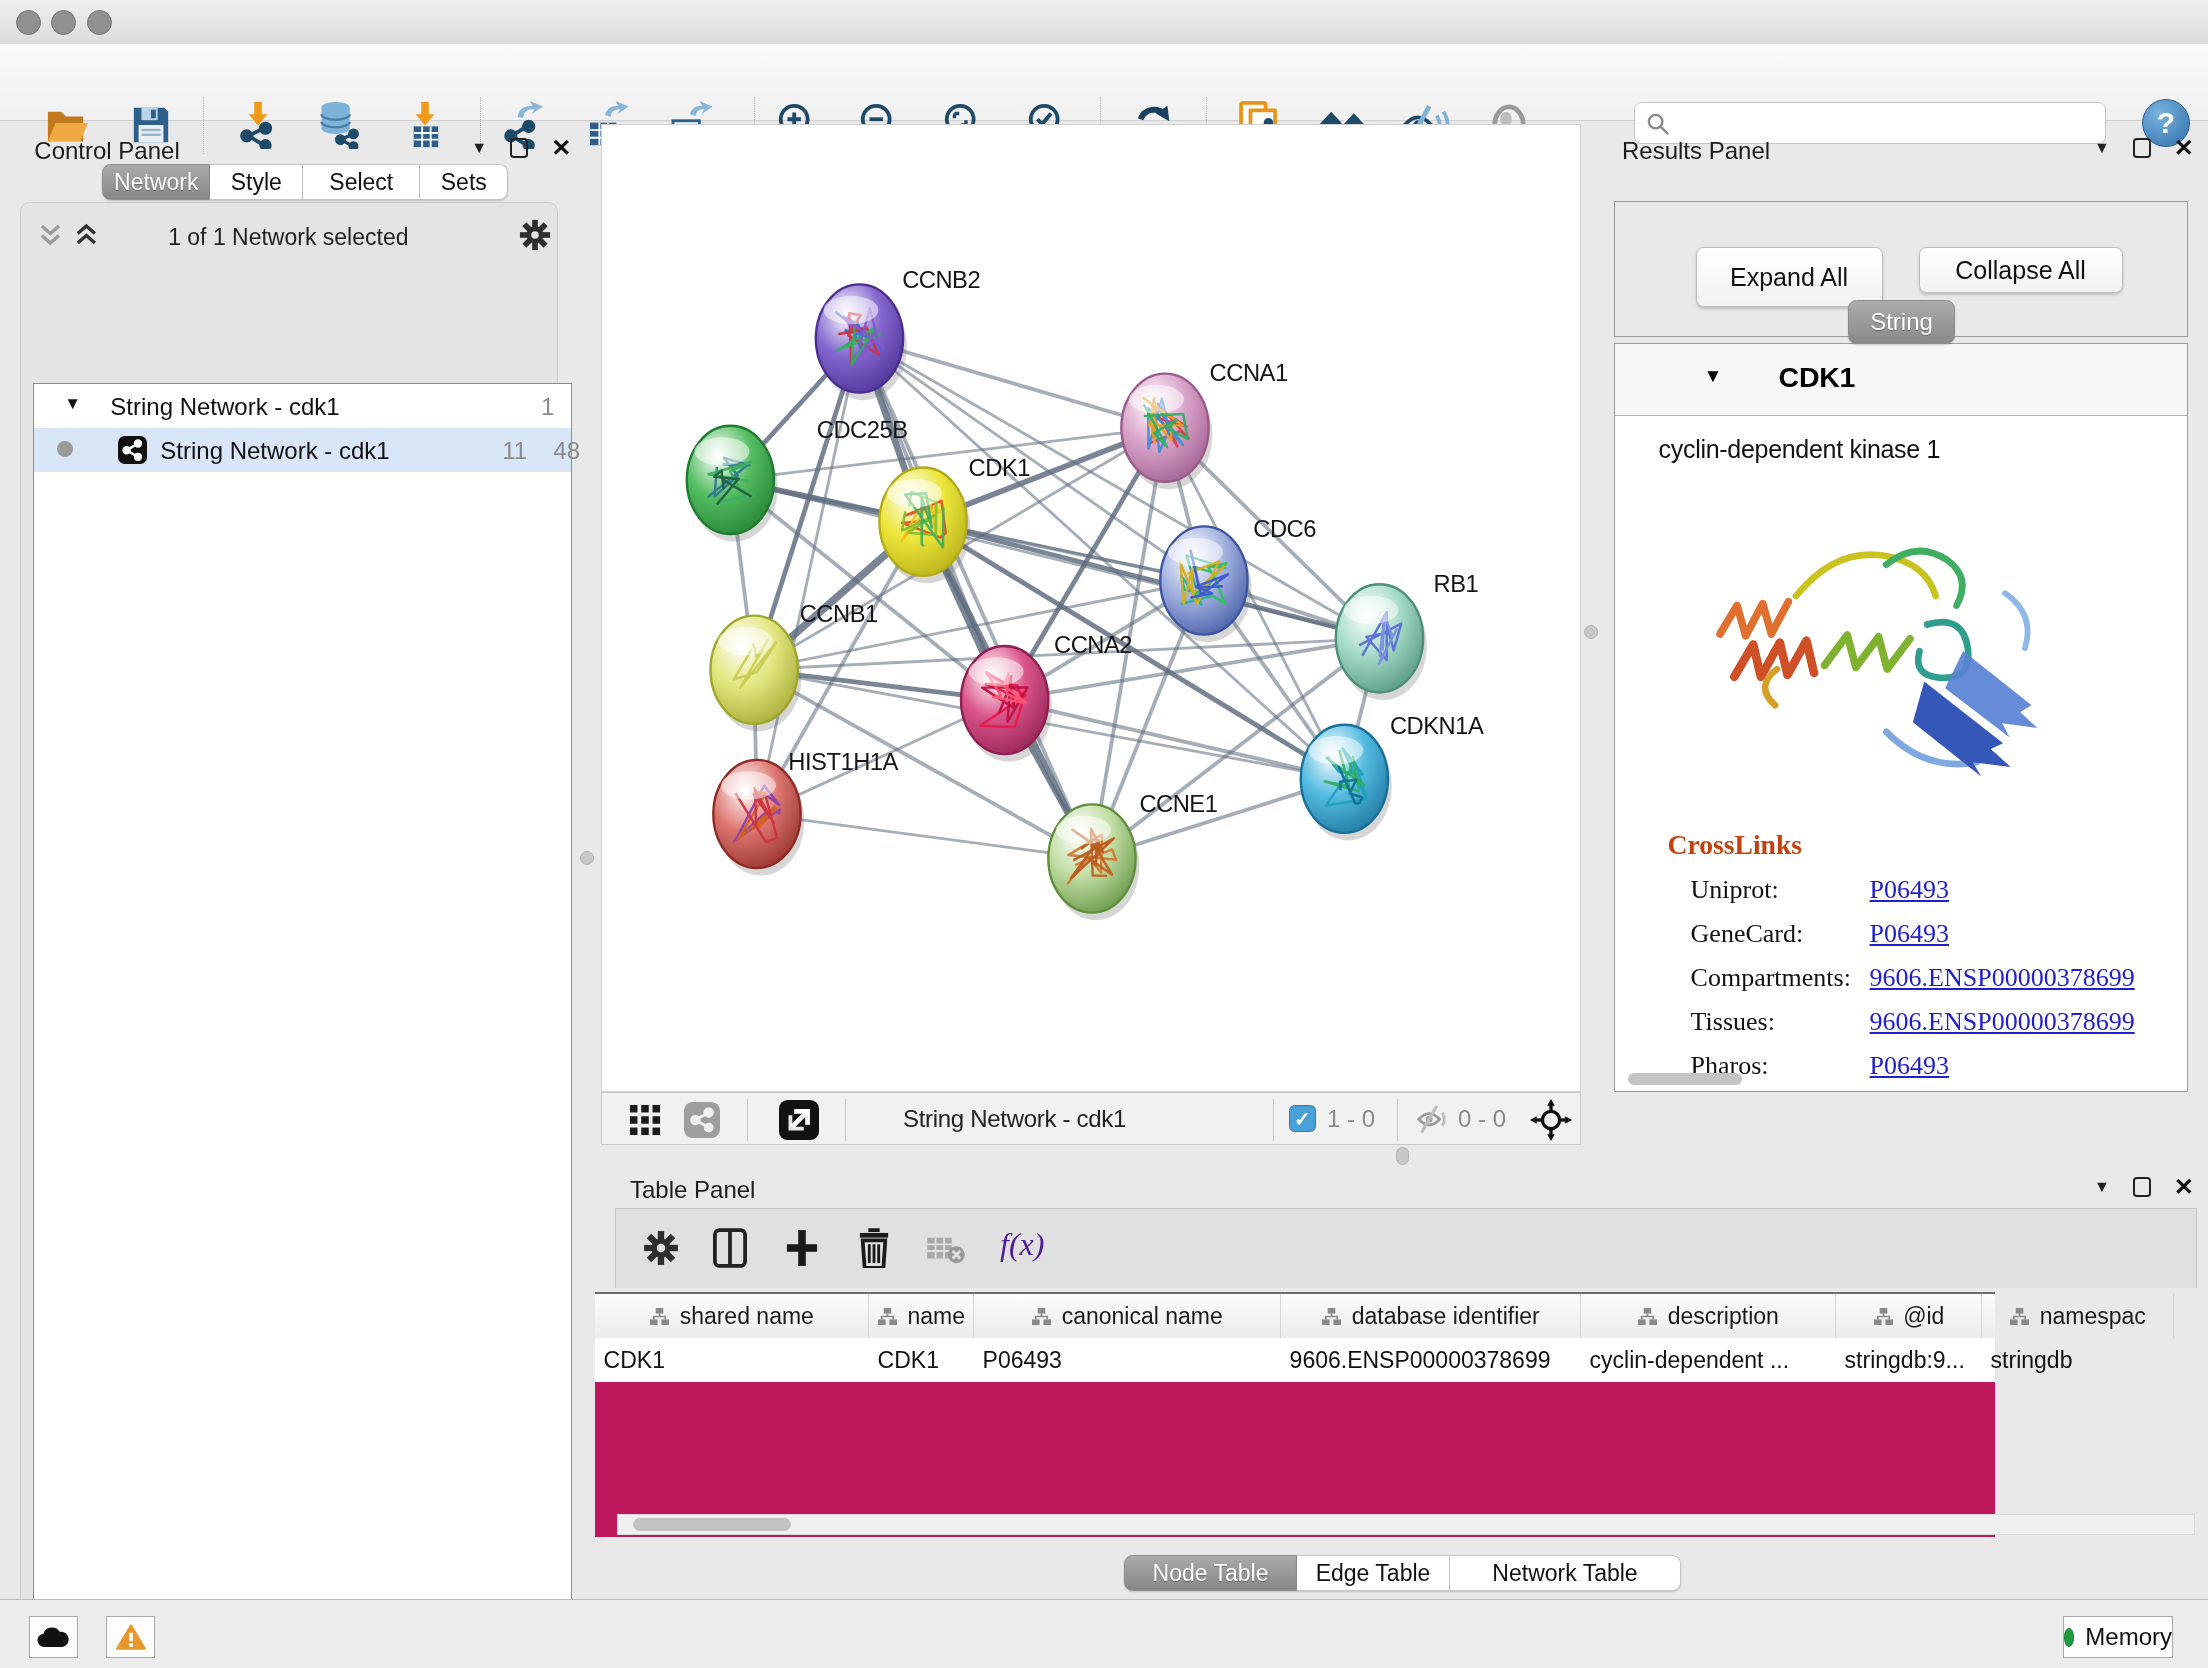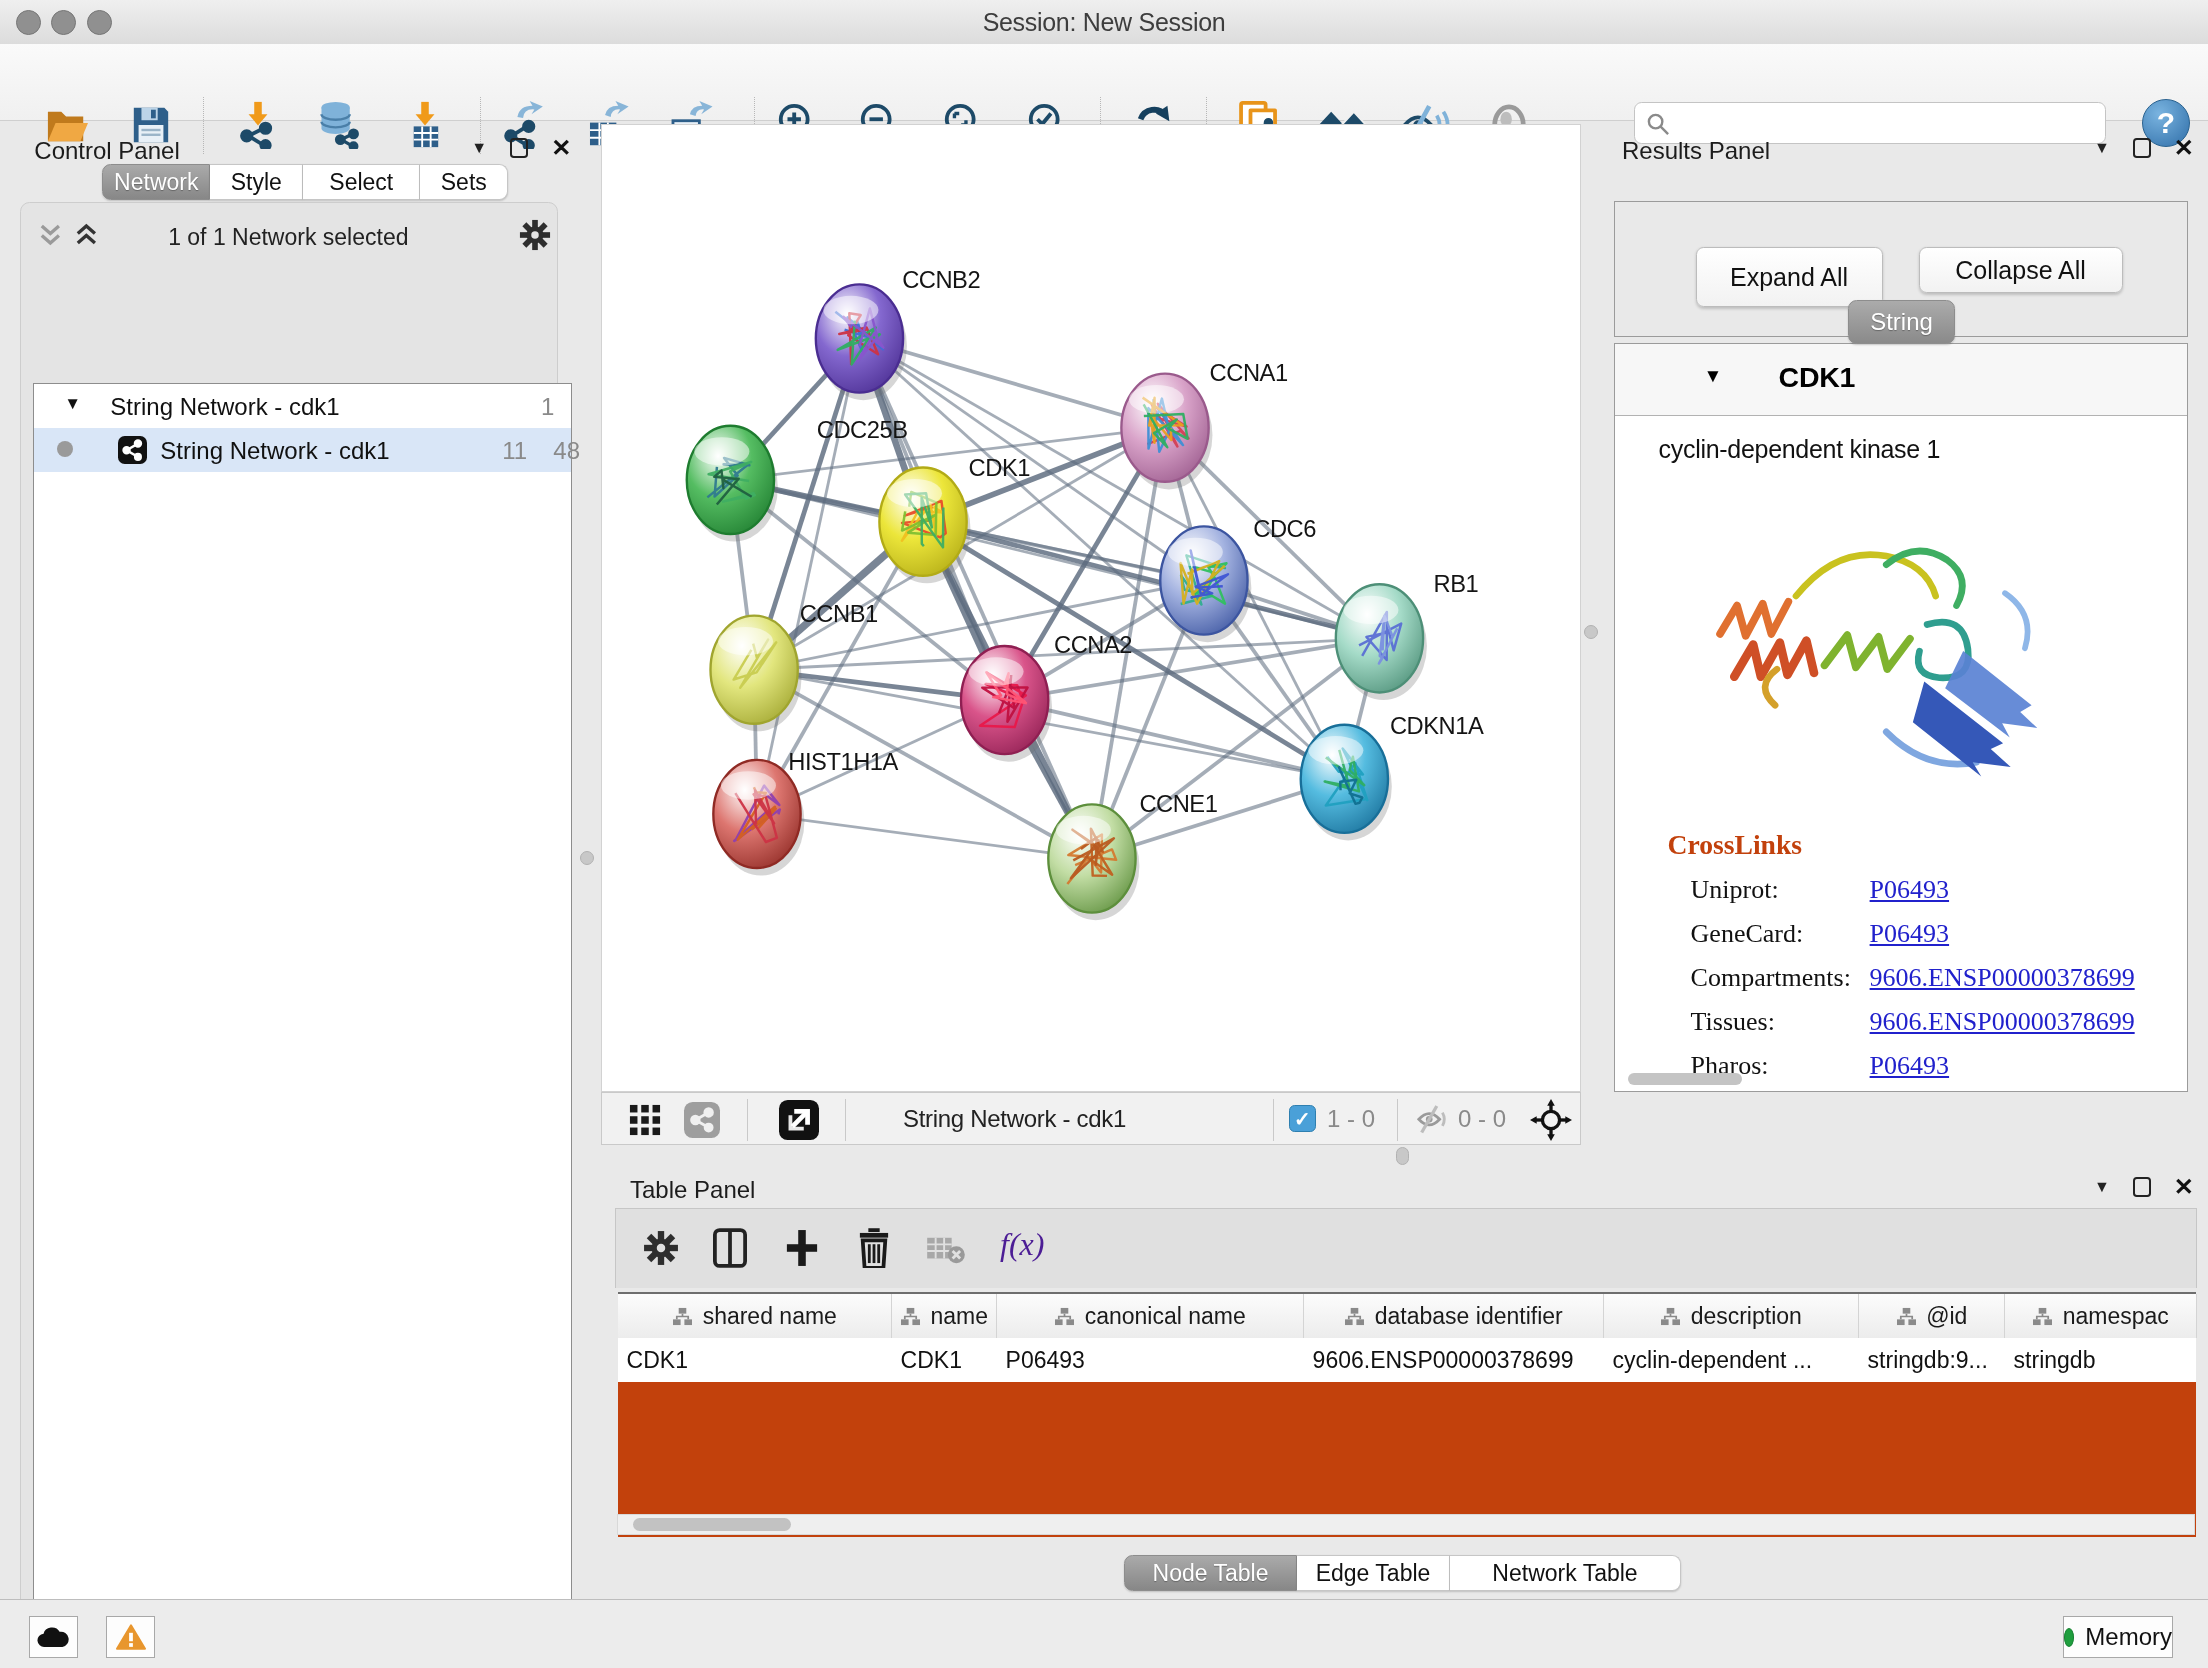--- a/index.html
+++ b/index.html
@@ -66,21 +66,21 @@
     box-shadow:0 1.9px 2.9px rgba(0,0,0,.18);}
   .string-tab{position:absolute;left:1849px;top:174px;width:107px;height:44px;
     background:linear-gradient(#ababab,#8a8a8a);border:1px solid #8d8d8d;border-radius:8.6px;
     color:#fff;font-size:24px;display:flex;align-items:center;justify-content:center;
     text-shadow:0 1px 1px rgba(0,0,0,.3);z-index:3;box-sizing:border-box;box-shadow:0 1px 1.9px rgba(0,0,0,.2);}
   .serif{font-family:"Liberation Serif",serif;}
   .xlink{color:#2121cc;text-decoration:underline;}
   
   .tp-toolbar{position:absolute;left:615px;top:1208px;width:1582px;height:80px;background:#e0e0e0;
     border:1px solid #c6c6c6;border-bottom:none;box-sizing:border-box;}
-  .tp-table{position:absolute;left:618px;top:1292px;width:1578px;height:243px;background:#c2410c;
+  .tp-table{position:absolute;left:595px;top:1292px;width:1400px;height:243px;background:#be185d;
     border-top:2.9px solid #6e6e6e;}
   .thead{position:absolute;left:0;top:0;height:44px;width:100%;
     background:linear-gradient(#fcfcfc,#ececec);border-bottom:1px solid #c6c6c6;display:flex;}
   .th{display:flex;align-items:center;justify-content:center;gap:9.5px;font-size:23px;color:#1a1a1a;
     border-right:1px solid #d4d4d4;box-sizing:border-box;overflow:hidden;white-space:nowrap;flex:none;}
   .trow{position:absolute;left:0;top:44px;height:44px;width:100%;display:flex;background:#fff;}
   .td{display:flex;align-items:center;font-size:23px;color:#111;padding-left:8.6px;box-sizing:border-box;
     overflow:hidden;white-space:nowrap;flex:none;}
   .hscroll{position:absolute;left:617px;top:1514px;width:1578px;height:21px;background:#efefef;border:1px solid #d8d8d8;box-sizing:border-box;}
   .hthumb{position:absolute;left:15px;top:2.9px;width:158px;height:13.3px;background:#c2c2c2;border-radius:7.6px;}
@@ -93,21 +93,20 @@
 </style>
 </head>
 <body>
 
 <div class="app">
 
   <div class="titlebar">
     <div class="tl" style="left:16px"></div>
     <div class="tl" style="left:51px"></div>
     <div class="tl" style="left:87px"></div>
-    <div class="win-title">Session: New Session</div>
   </div>
 
   <div class="toolbar">
     <button class="tbtn" style="left:41px">
       <svg width="46" height="42" viewBox="0 0 48 44">
         <path d="M4,8 h14 l5,5 h18 v26 h-37 z" fill="#c07a1c"></path>
         <path d="M4,39 l8,-19 h34 l-8,19 z" fill="#f0a843"></path>
       </svg>
     </button>
     <button class="tbtn" style="left:125px">

